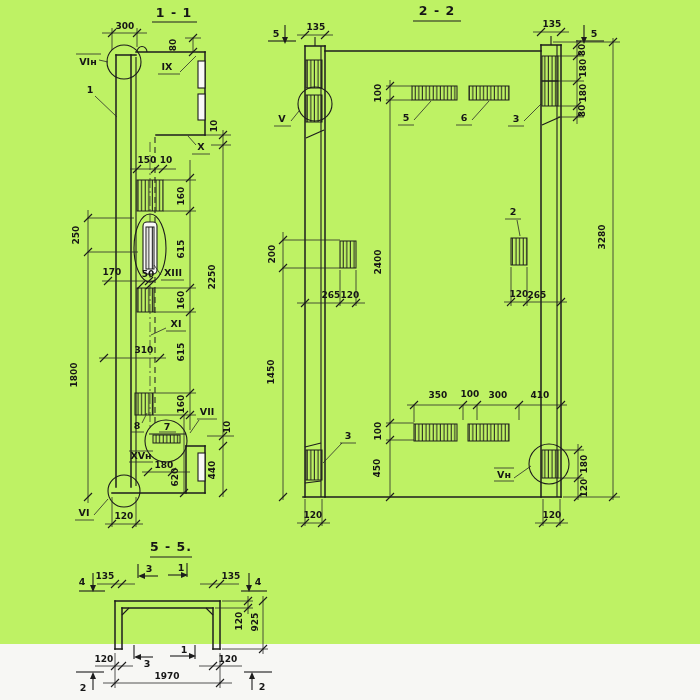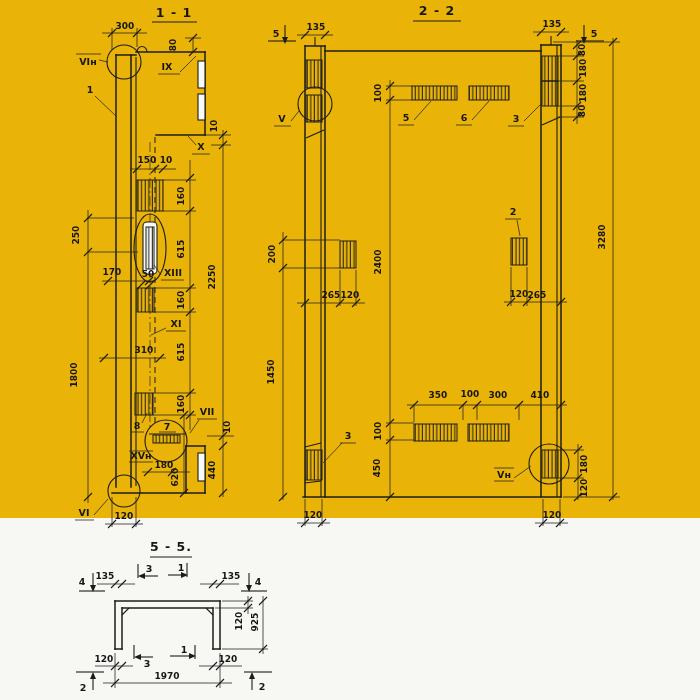--- a/index.html
+++ b/index.html
@@ -1,17 +1,17 @@
 <!DOCTYPE html>
 <html><head>
 <meta charset="utf-8">
 <style>
   html,body{margin:0;padding:0;}
   body{width:700px;height:700px;background:#f7f7f4;font-family:"DejaVu Sans",sans-serif;}
-  #sheet{position:relative;width:700px;height:518px;background:#eab308;}
+  #sheet{position:relative;width:700px;height:644px;background:#bef264;}
   svg{position:absolute;left:0;top:0;}
   .ln{stroke:#1c1c1c;stroke-width:1.5;fill:none;stroke-linecap:square;}
   .md{stroke:#1c1c1c;stroke-width:1.1;fill:none;}
   .tn{stroke:#2a2a2a;stroke-width:0.8;fill:none;}
   .dsh{stroke:#2a2a2a;stroke-width:1.1;fill:none;stroke-dasharray:6 4;}
   .dd{stroke:#2a2a2a;stroke-width:0.7;fill:none;stroke-dasharray:10 3 2 3;}
   .plate{fill:url(#hat);stroke:#1c1c1c;stroke-width:1;}
   .wh{fill:#f9f9f6;stroke:#1c1c1c;stroke-width:1.1;}
   .ah{fill:#1c1c1c;stroke:none;}
   text{fill:#161616;font-family:"DejaVu Sans",sans-serif;}

